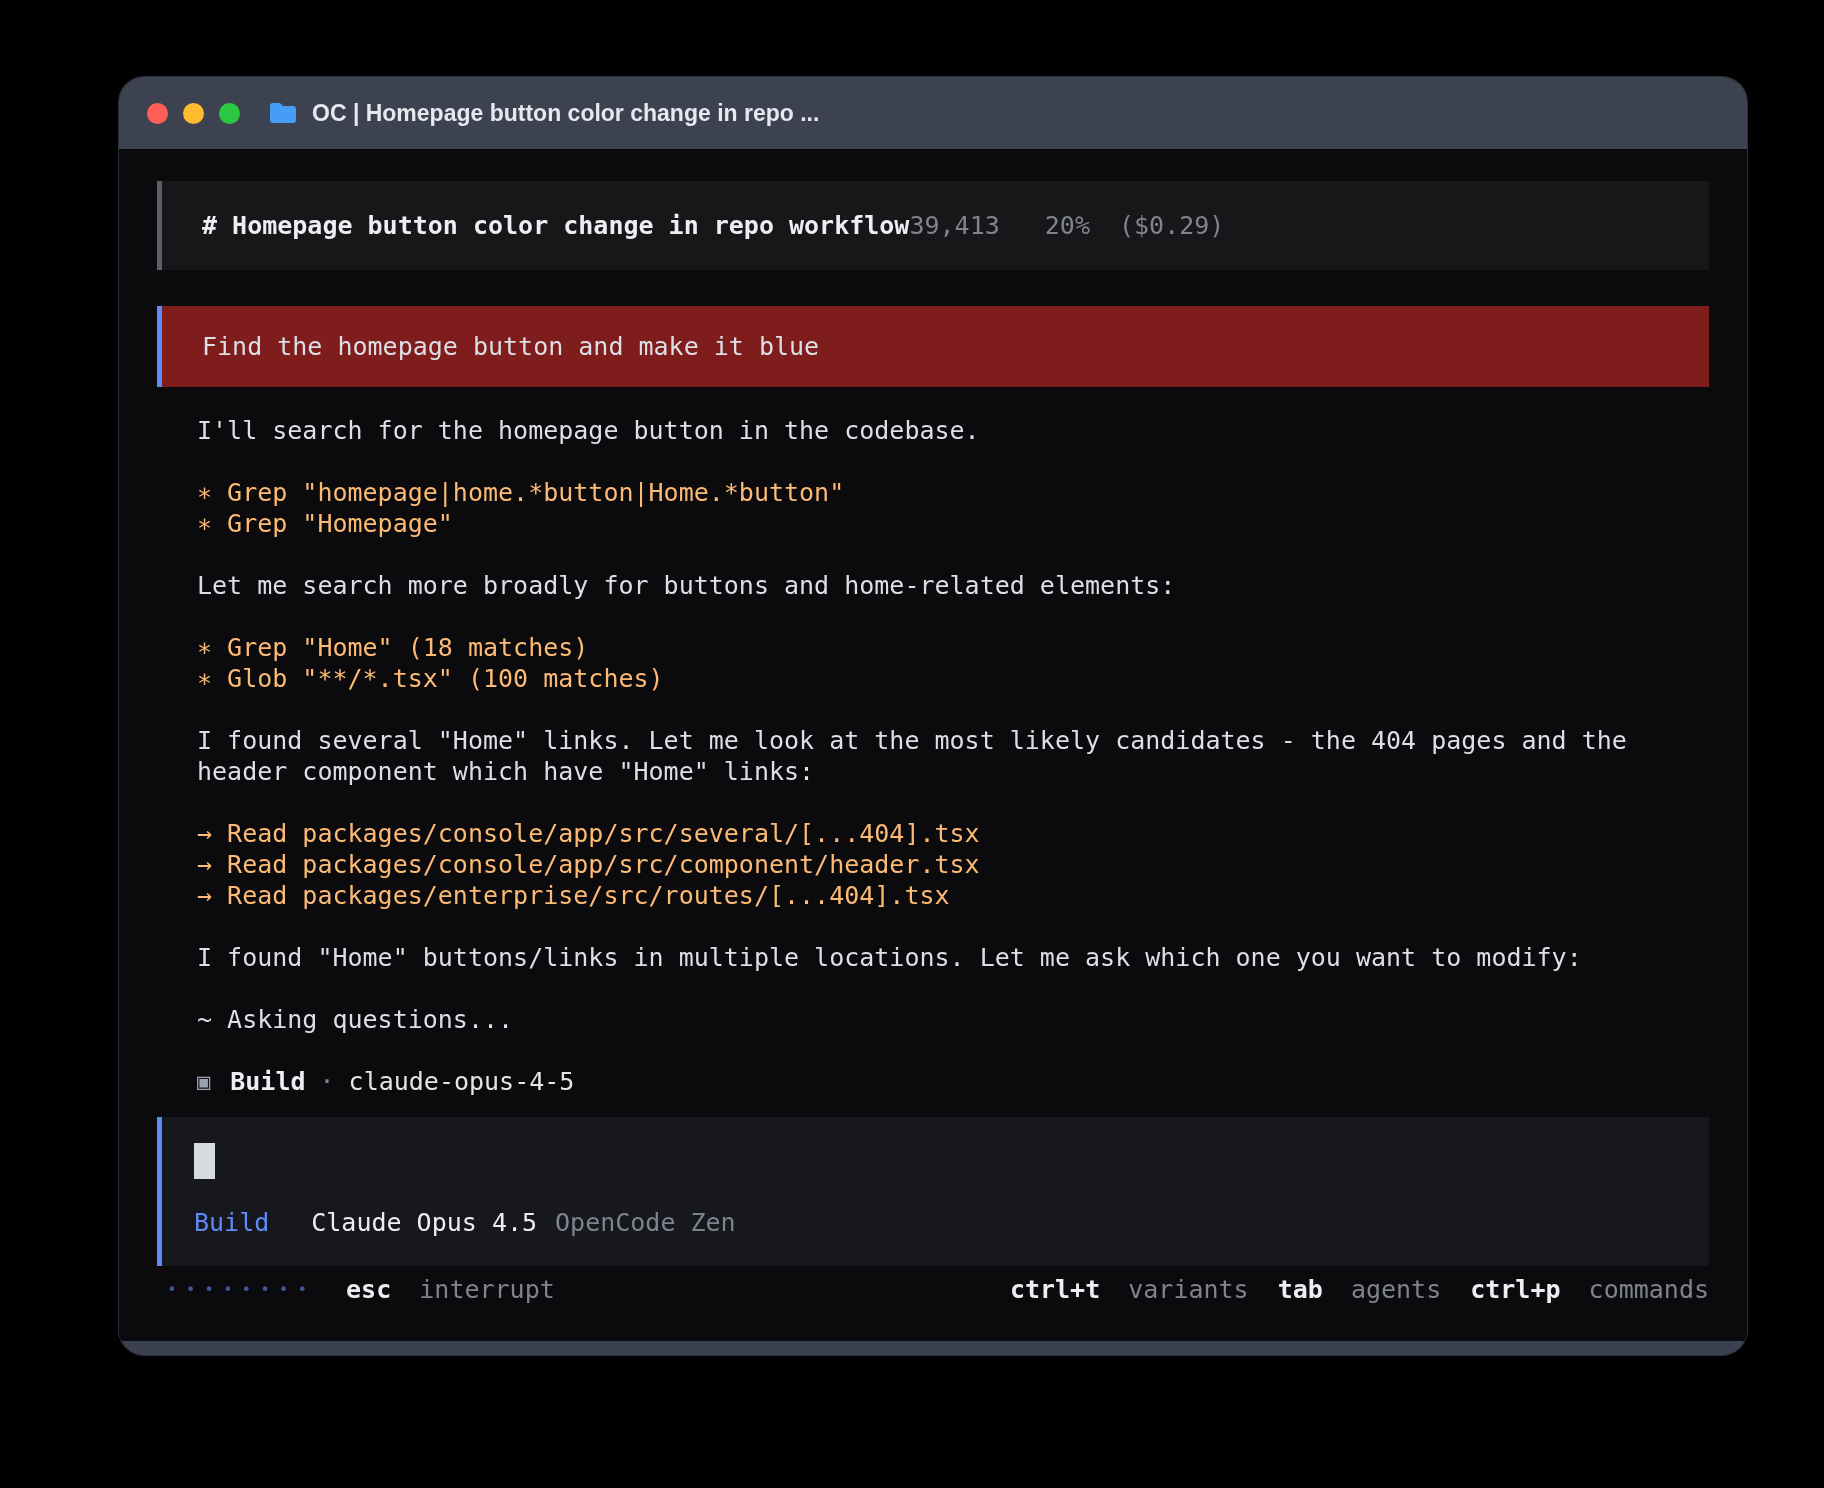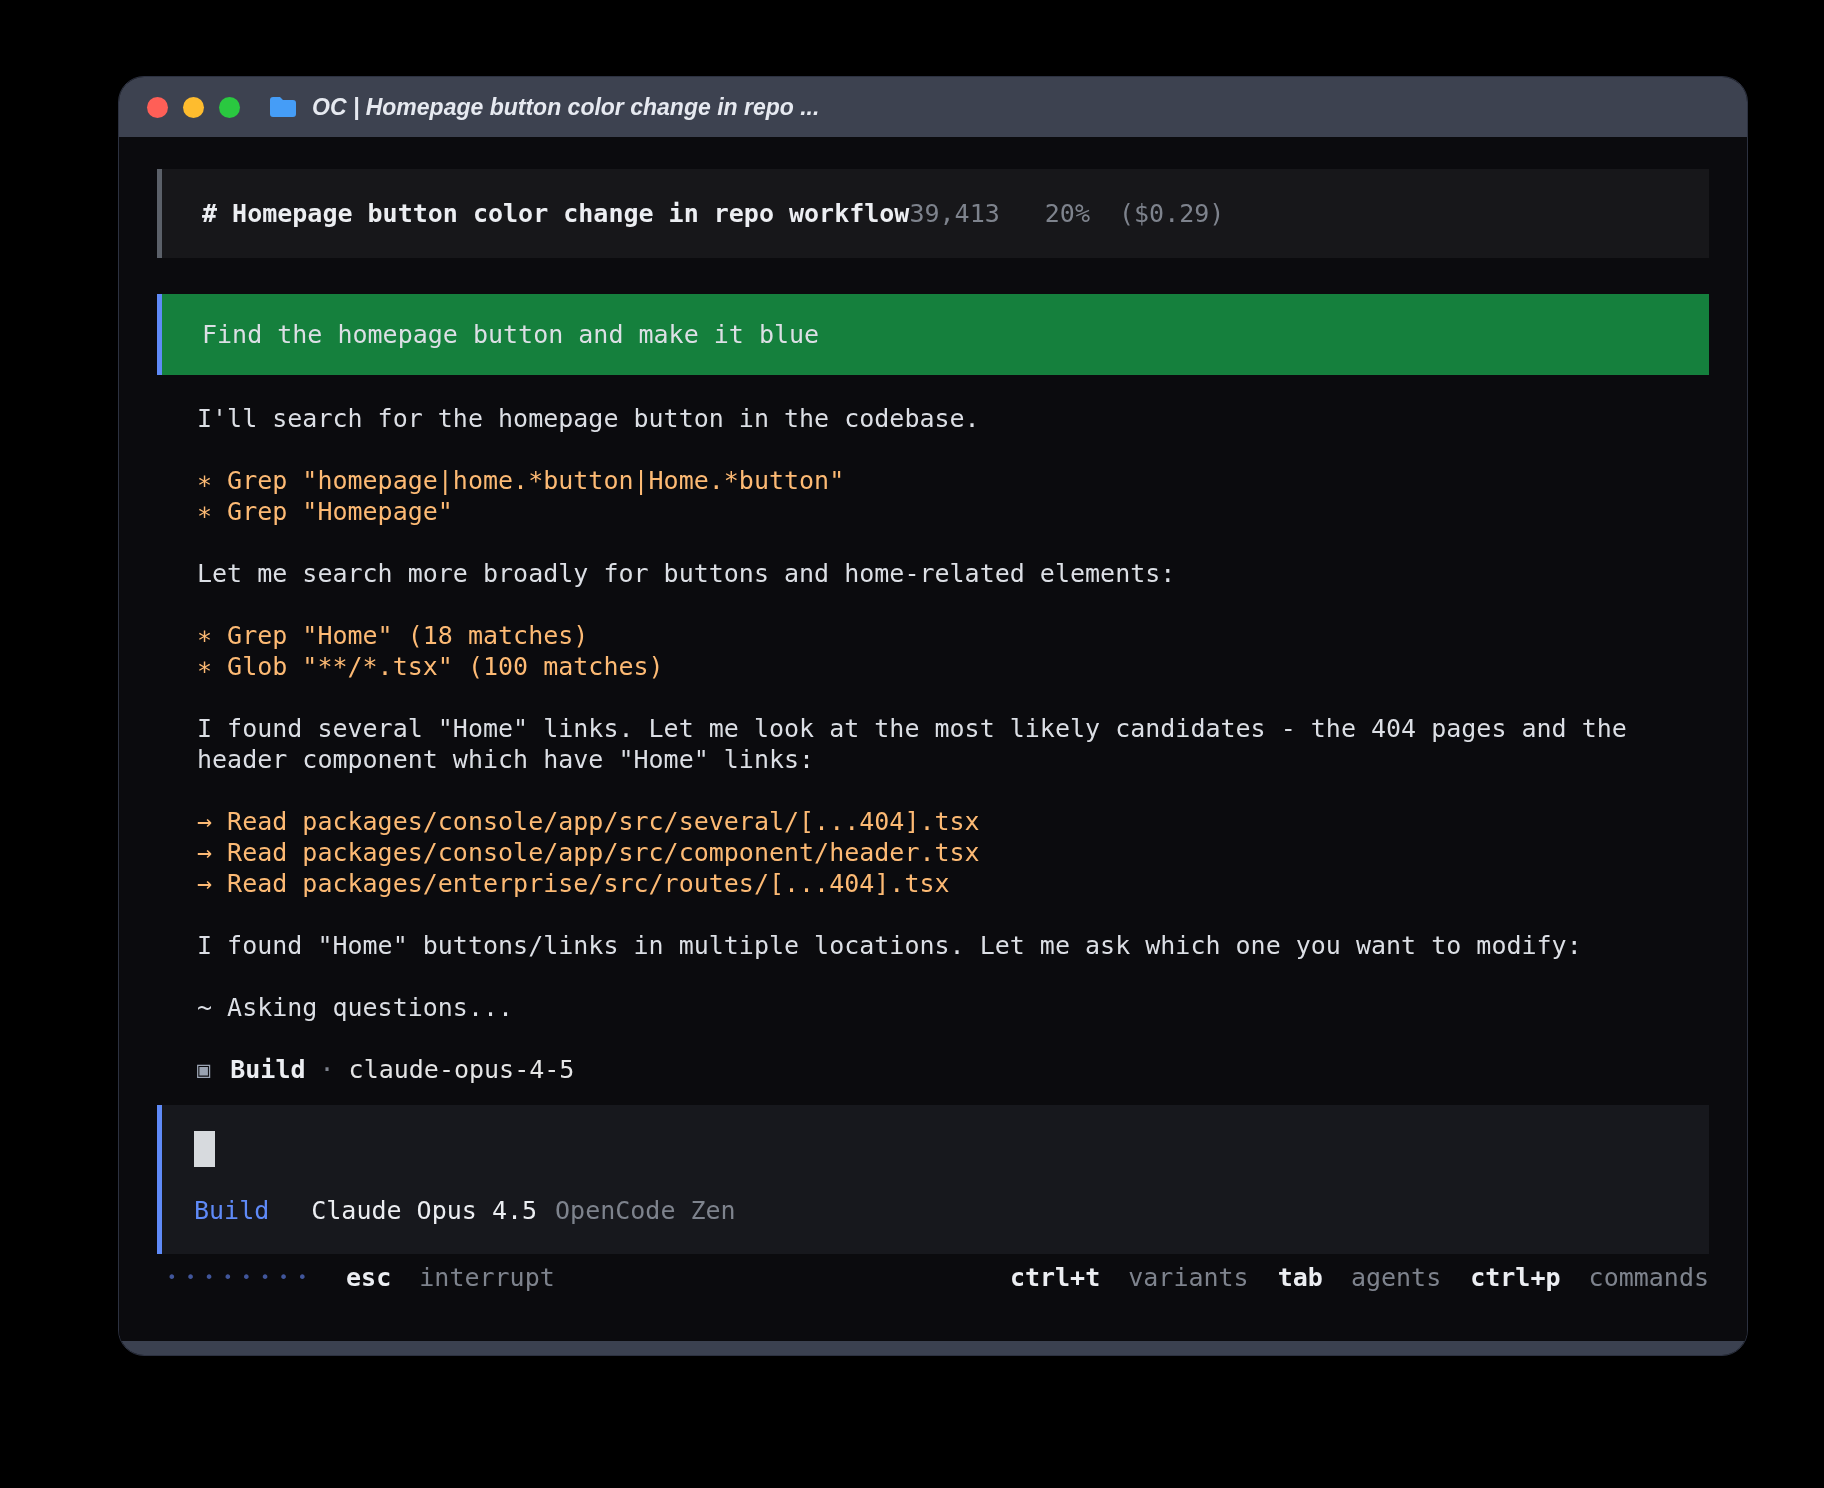--- a/index.html
+++ b/index.html
@@ -19,27 +19,26 @@
     height: 1280px;
     background: #0b0b0e;
     border-radius: 26px;
     border: 1px solid #2c3140;
     box-sizing: border-box;
     overflow: hidden;
     display: flex;
     flex-direction: column;
   }
   .titlebar {
-    height: 60px;
+    height: 72px;
     flex: 0 0 auto;
     background: #3d4250;
     display: flex;
     align-items: center;
     padding: 0 28px;
-    font-style: italic;
   }
   .lights { display: flex; gap: 15px; align-items: center; }
   .light { width: 21px; height: 21px; border-radius: 50%; display: inline-block; }
   .light.red    { background: #ff5f57; }
   .light.yellow { background: #febc2e; }
   .light.green  { background: #2ac840; }
   .folder { margin-left: 28px; display: flex; align-items: center; }
   .wtitle {
     margin-left: 14px;
     font-family: "Liberation Sans", sans-serif;
@@ -63,21 +62,21 @@
     display: flex;
     justify-content: flex-start;
     align-items: center;
   }
   .sh-title { color: #eceef2; font-weight: bold; white-space: nowrap; }
   .sh-meta  { color: #7e838d; white-space: nowrap; }
   .sh-meta .m-percent { margin-left: 30px; }
   .sh-meta .m-cost    { margin-left: 14px; }
   .user-msg {
     margin-top: 36px;
-    background: #15803d;
+    background: #7f1d1d;
     border-left: 5px solid #5f8af7;
     padding: 25px 40px;
     color: #dcdfe5;
   }
   .transcript {
     padding: 28px 0 0 40px;
     color: #dcdfe5;
     max-width: 1514px;
   }
   .para  { margin: 0 0 31px 0; color: #dcdfe5; }

